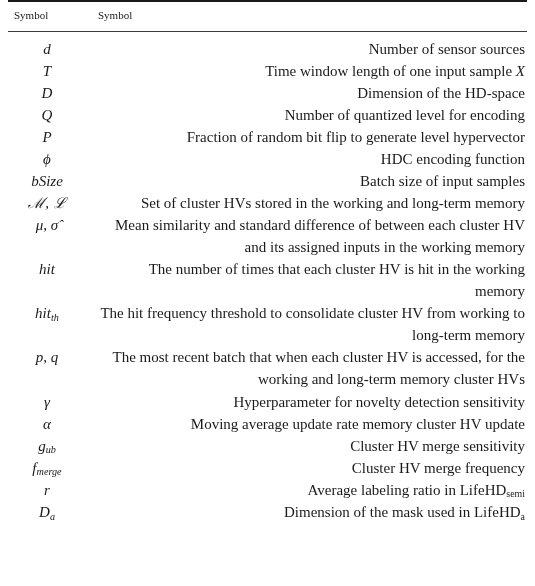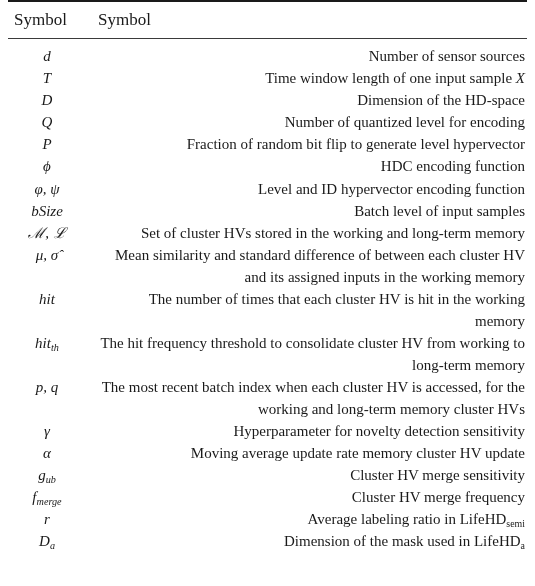--- a/index.html
+++ b/index.html
@@ -41,21 +41,21 @@
     padding: 0;
     font-size: 0;
     line-height: 0;
   }
 
   col.c-symbol { width: 82px; }
   col.c-meaning { width: 437px; }
 
   thead th {
     font-weight: normal;
-    font-size: 17px;
+    font-size: 11px;
     text-align: left;
     padding: 7px 0 8px 0;
     line-height: 1.25;
   }
   thead th.h-symbol { padding-left: 6px; }
   thead th.h-meaning { padding-left: 8px; }
 
   tbody td {
     font-size: 15px;
     line-height: 1.47;
@@ -147,28 +147,24 @@
       <tr class="row">
         <td class="sym">P</td>
         <td class="mean">Fraction of random bit flip to generate level hypervector</td>
       </tr>
 
       <tr class="row">
         <td class="sym">ϕ</td>
         <td class="mean">HDC encoding function</td>
       </tr>
 
-      <tr class="row">
-        <td class="sym">φ, ψ</td>
-        <td class="mean">Level and ID hypervector encoding function</td>
-      </tr>
 
       <tr class="row">
         <td class="sym">bSize</td>
-        <td class="mean">Batch level of input samples</td>
+        <td class="mean">Batch size of input samples</td>
       </tr>
 
       <tr class="row">
         <td class="sym script">ℳ, ℒ</td>
         <td class="mean">Set of cluster HVs stored in the working and long-term memory</td>
       </tr>
 
 
       <tr class="row">
         <td class="sym">μ, σ̂</td>
@@ -180,21 +176,21 @@
         <td class="mean">The number of times that each cluster HV is hit in the working memory</td>
       </tr>
 
       <tr class="row">
         <td class="sym"><span>hit</span><sub class="sub-it">th</sub></td>
         <td class="mean">The hit frequency threshold to consolidate cluster HV from working to long-term memory</td>
       </tr>
 
       <tr class="row">
         <td class="sym">p, q</td>
-        <td class="mean">The most recent batch index when each cluster HV is accessed, for the working and long-term memory cluster HVs</td>
+        <td class="mean">The most recent batch that when each cluster HV is accessed, for the working and long-term memory cluster HVs</td>
       </tr>
 
       <tr class="row">
         <td class="sym">γ</td>
         <td class="mean">Hyperparameter for novelty detection sensitivity</td>
       </tr>
 
       <tr class="row">
         <td class="sym">α</td>
         <td class="mean">Moving average update rate memory cluster HV update</td>

